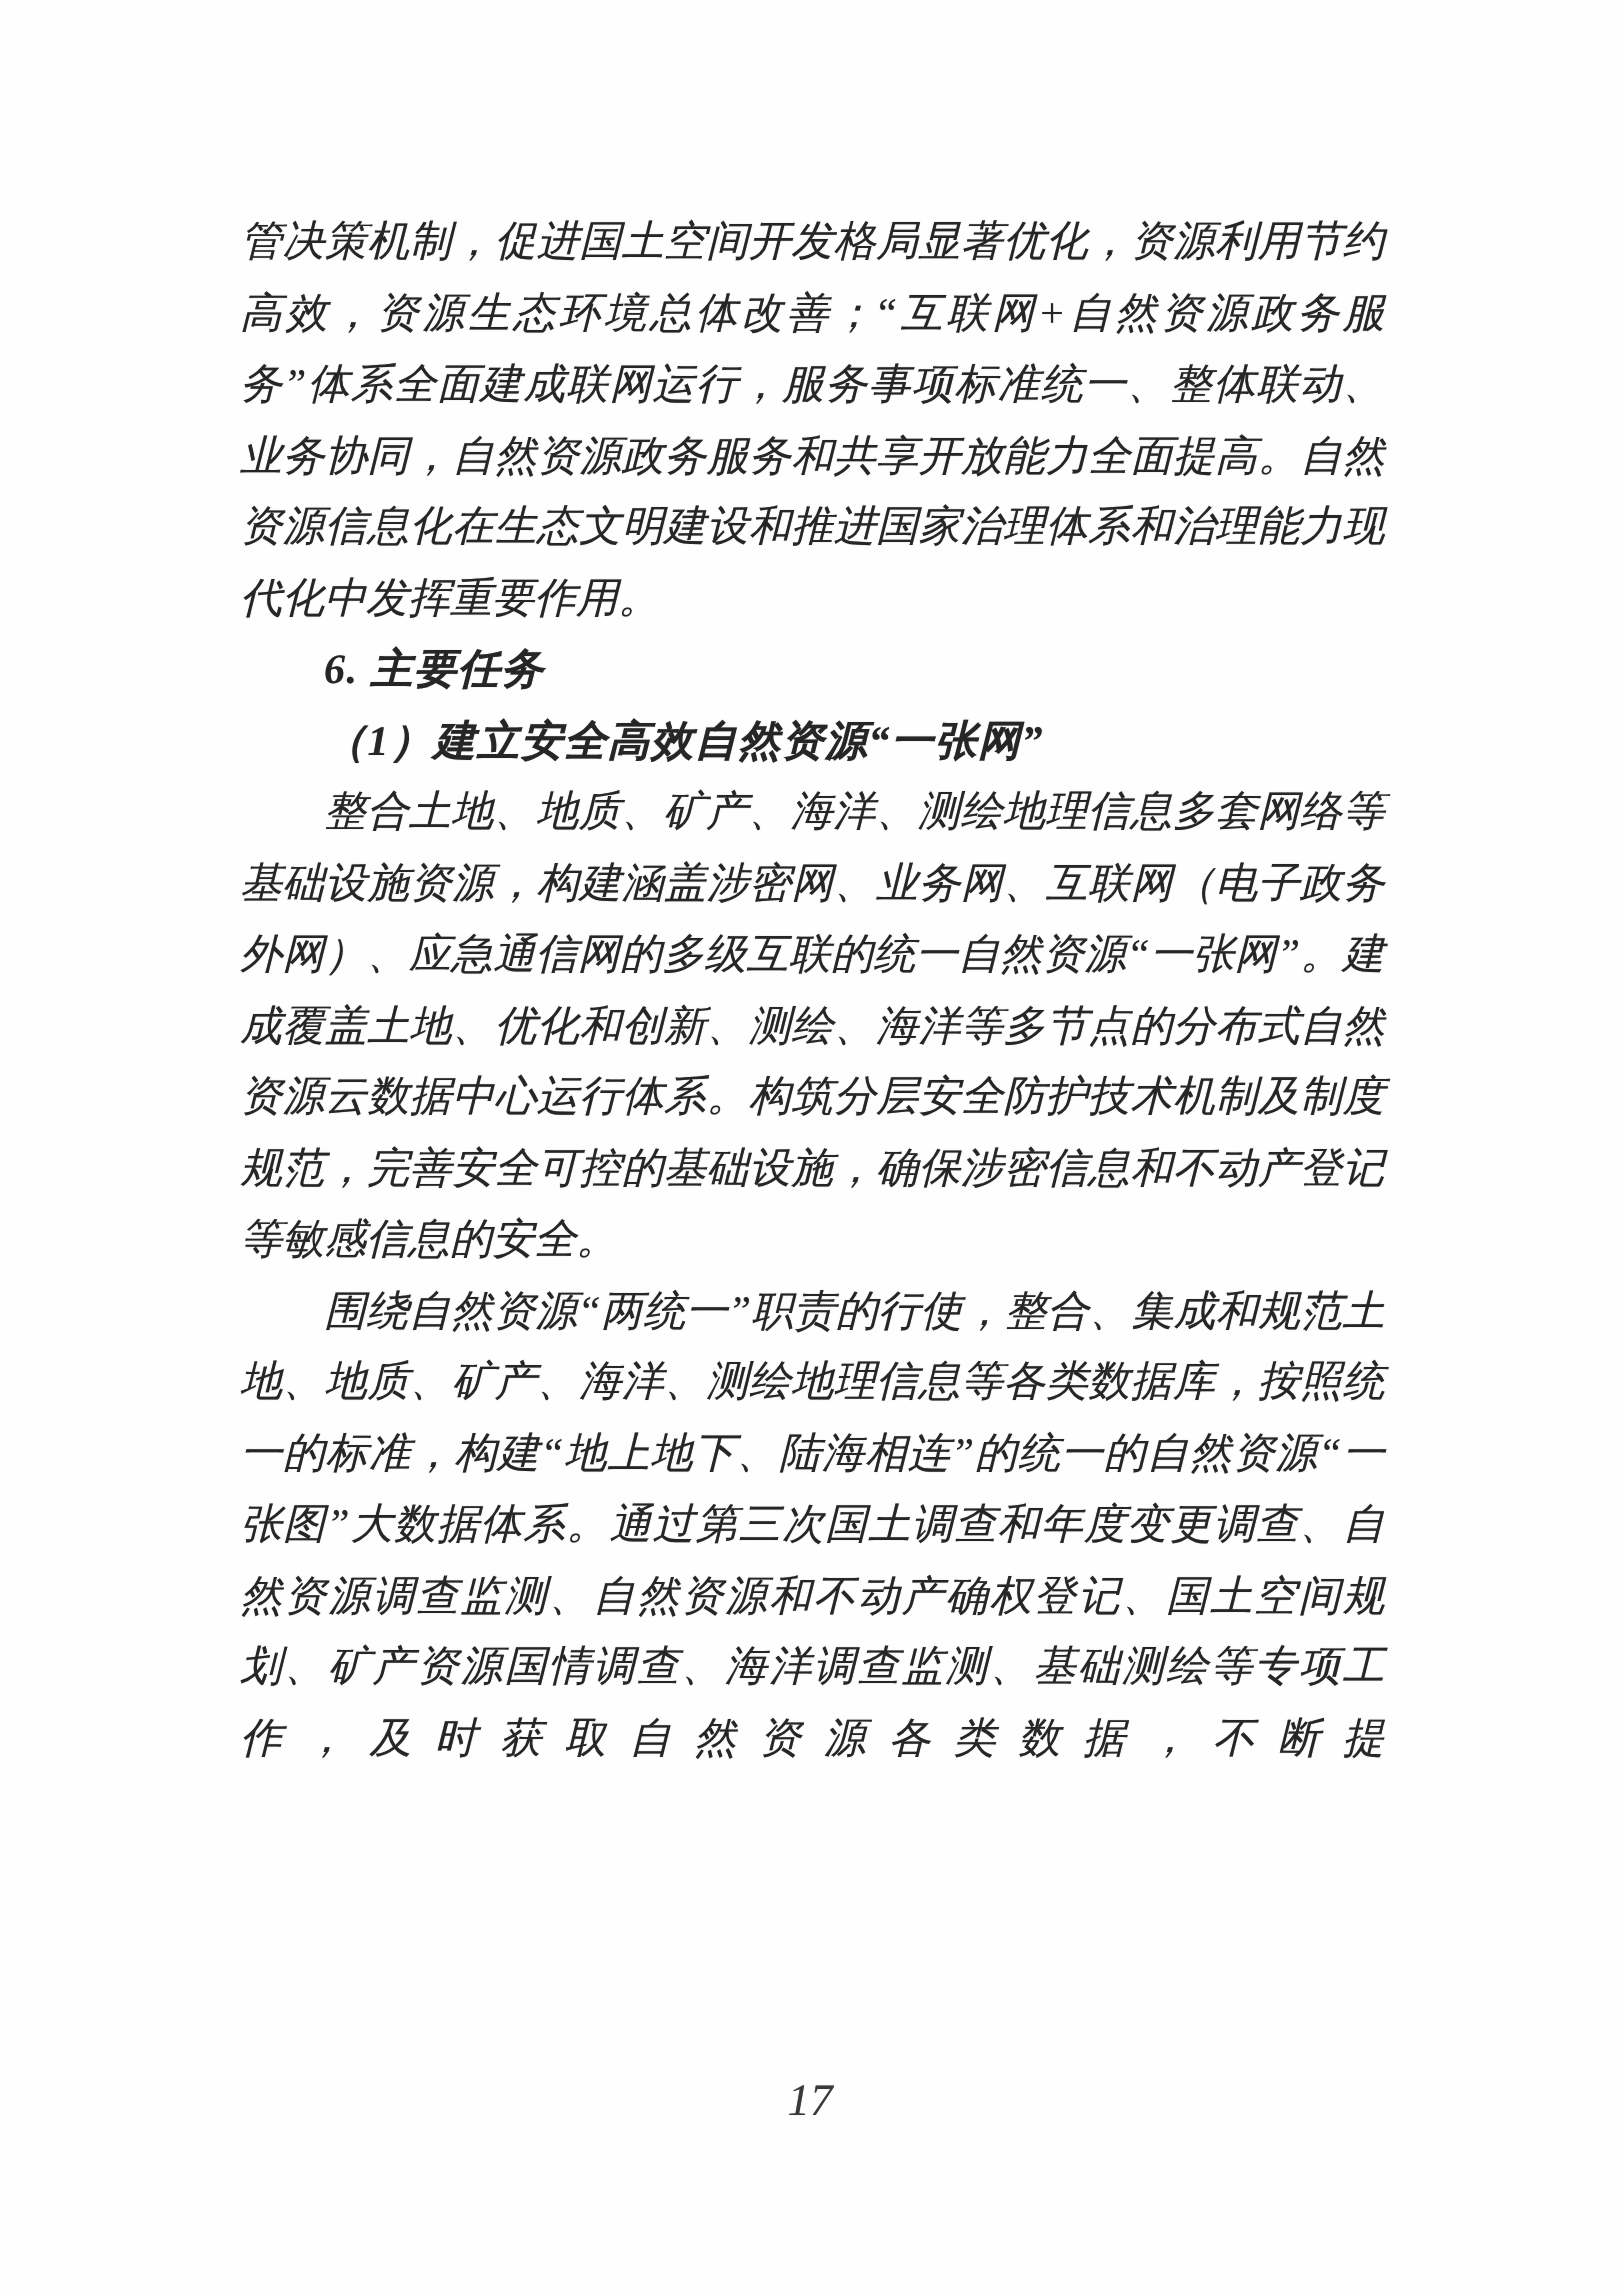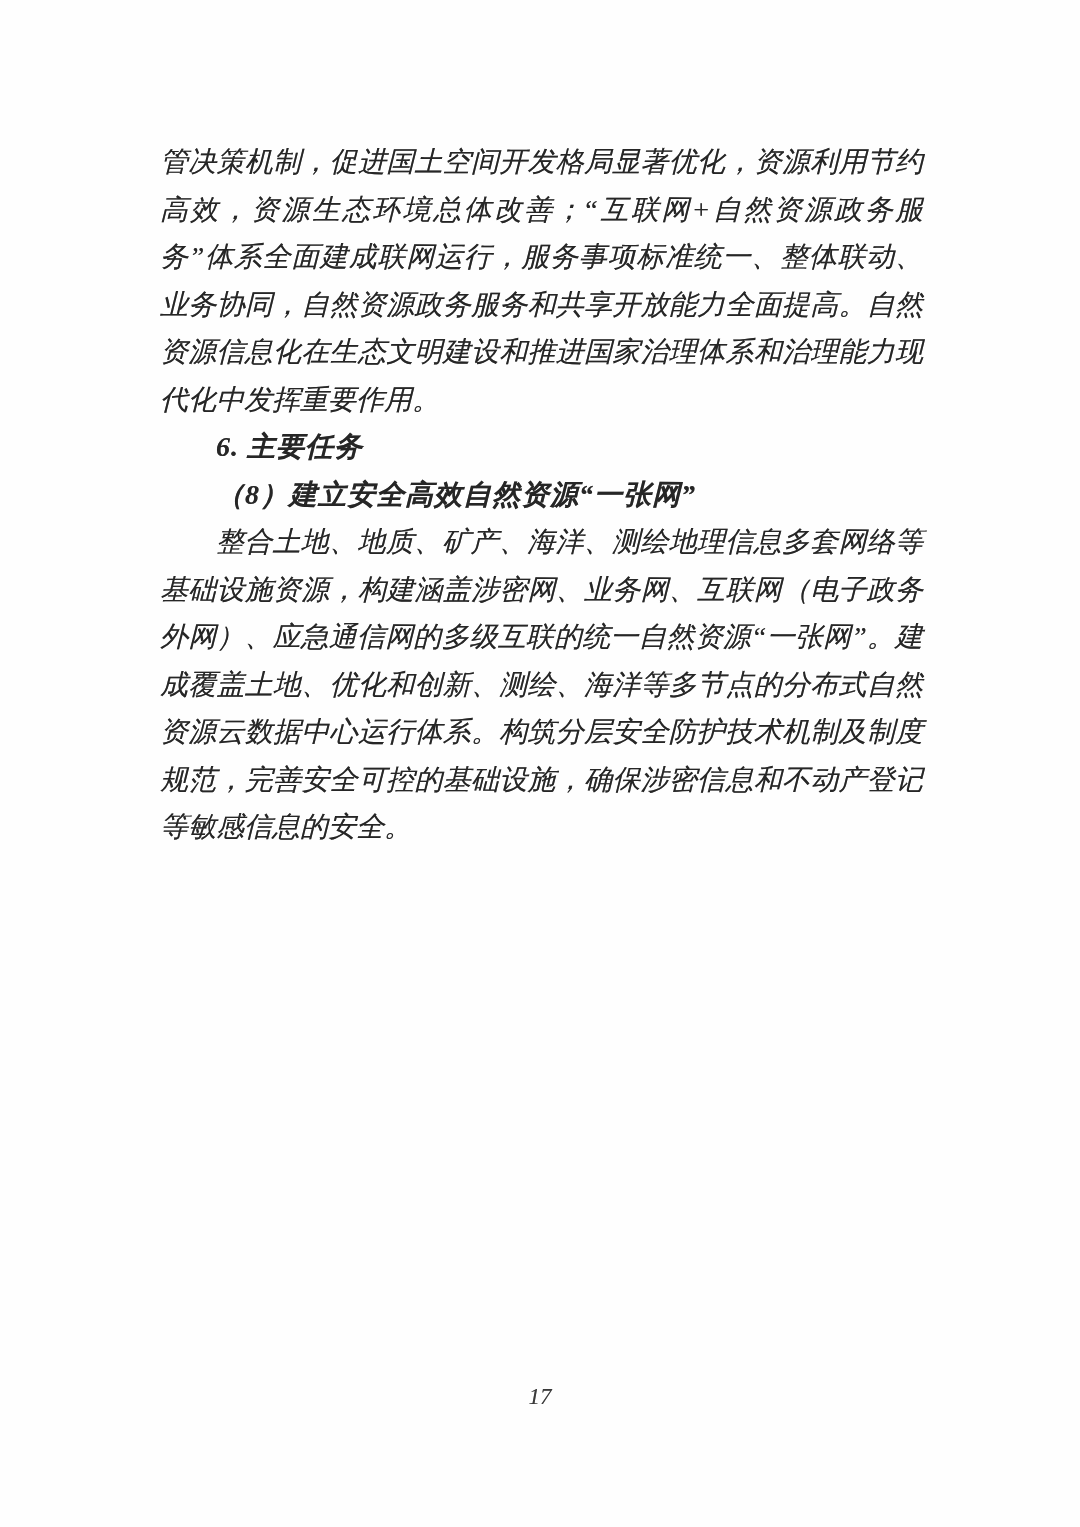--- a/index.html
+++ b/index.html
@@ -46,29 +46,30 @@
     font-weight: bold;
     text-indent: 2em;
     letter-spacing: 1px;
   }
   .page-number {
     position: absolute;
     top: 1384px;
     left: 0;
     width: 100%;
     text-align: center;
-    font-size: 23px;
+    font-size: 30px;
     color: #3a3a3a;
     text-shadow: 0 0 0.5px rgba(50,50,50,0.5);
   }
 </style>
 </head>
 <body>
 
 <div class="page">
   <div class="content">
     <p>管决策机制，促进国土空间开发格局显著优化，资源利用节约高效，资源生态环境总体改善；“互联网+自然资源政务服务”体系全面建成联网运行，服务事项标准统一、整体联动、业务协同，自然资源政务服务和共享开放能力全面提高。自然资源信息化在生态文明建设和推进国家治理体系和治理能力现代化中发挥重要作用。</p>
     <h3 class="heading">6. 主要任务</h3>
-    <h3 class="heading">（8）建立安全高效自然资源“一张网”</h3>
+    <h3 class="heading">（1）建立安全高效自然资源“一张网”</h3>
     <p class="para-indent">整合土地、地质、矿产、海洋、测绘地理信息多套网络等基础设施资源，构建涵盖涉密网、业务网、互联网（电子政务外网）、应急通信网的多级互联的统一自然资源“一张网”。建成覆盖土地、优化和创新、测绘、海洋等多节点的分布式自然资源云数据中心运行体系。构筑分层安全防护技术机制及制度规范，完善安全可控的基础设施，确保涉密信息和不动产登记等敏感信息的安全。</p>
+    <p class="para-indent para-cut">围绕自然资源“两统一”职责的行使，整合、集成和规范土地、地质、矿产、海洋、测绘地理信息等各类数据库，按照统一的标准，构建“地上地下、陆海相连”的统一的自然资源“一张图”大数据体系。通过第三次国土调查和年度变更调查、自然资源调查监测、自然资源和不动产确权登记、国土空间规划、矿产资源国情调查、海洋调查监测、基础测绘等专项工作，及时获取自然资源各类数据，不断提</p>
   </div>
   <div class="page-number">17</div>
 </div>
 
 </body></html>

